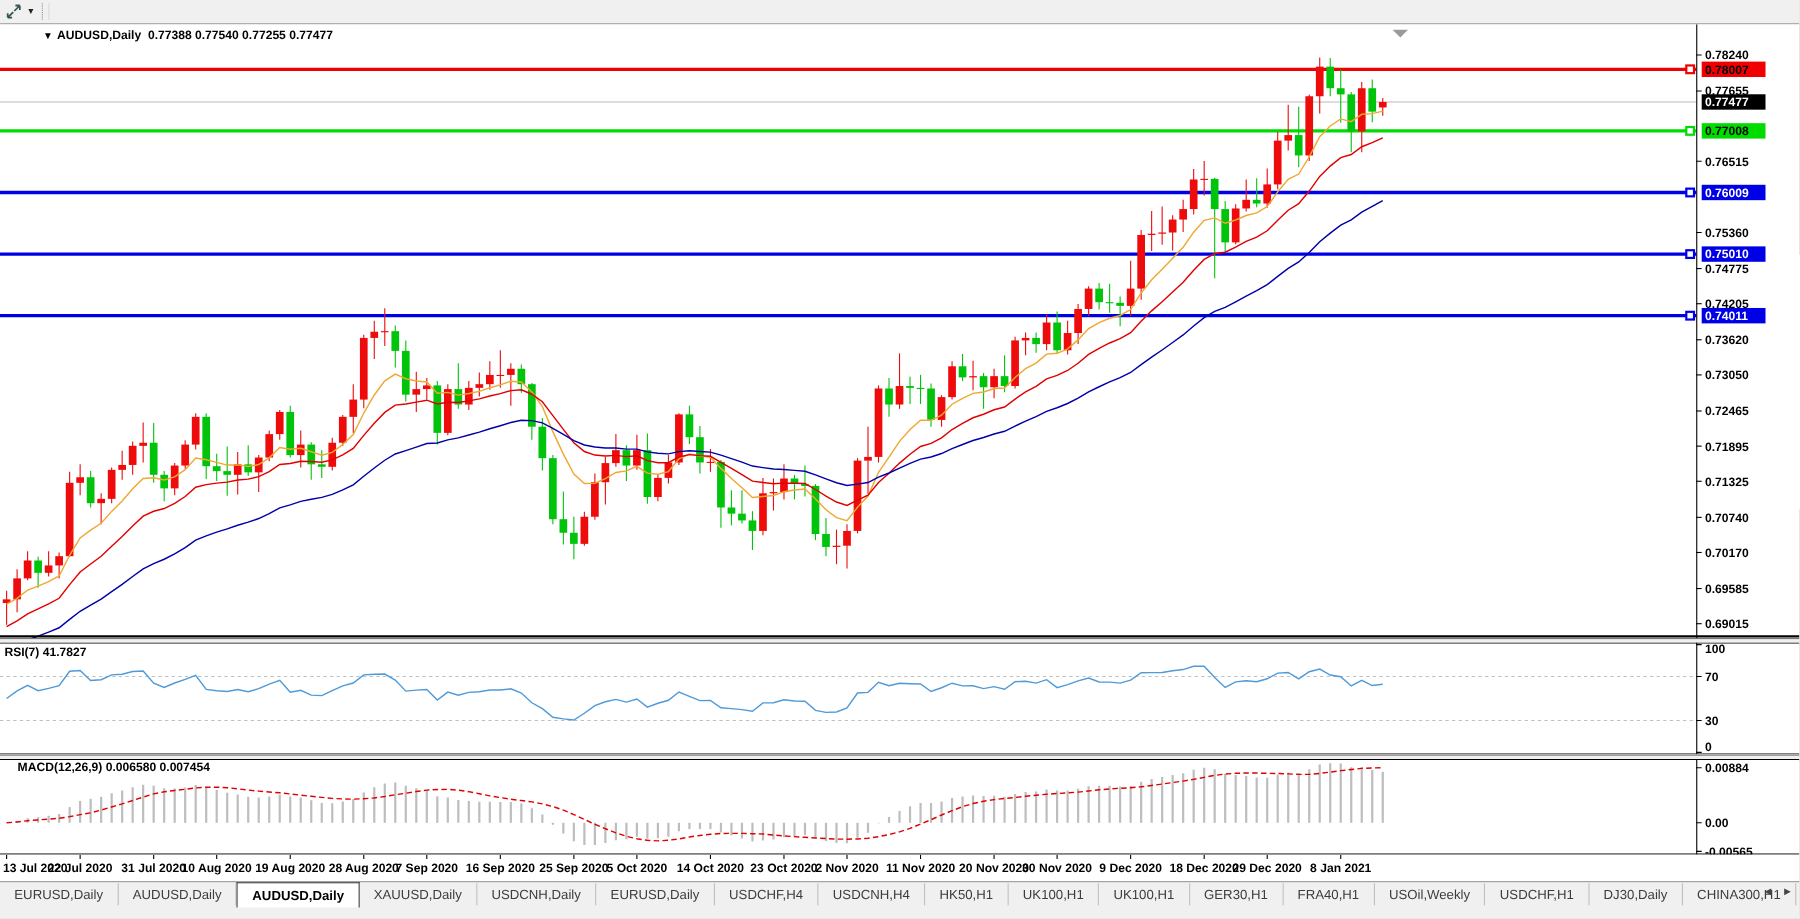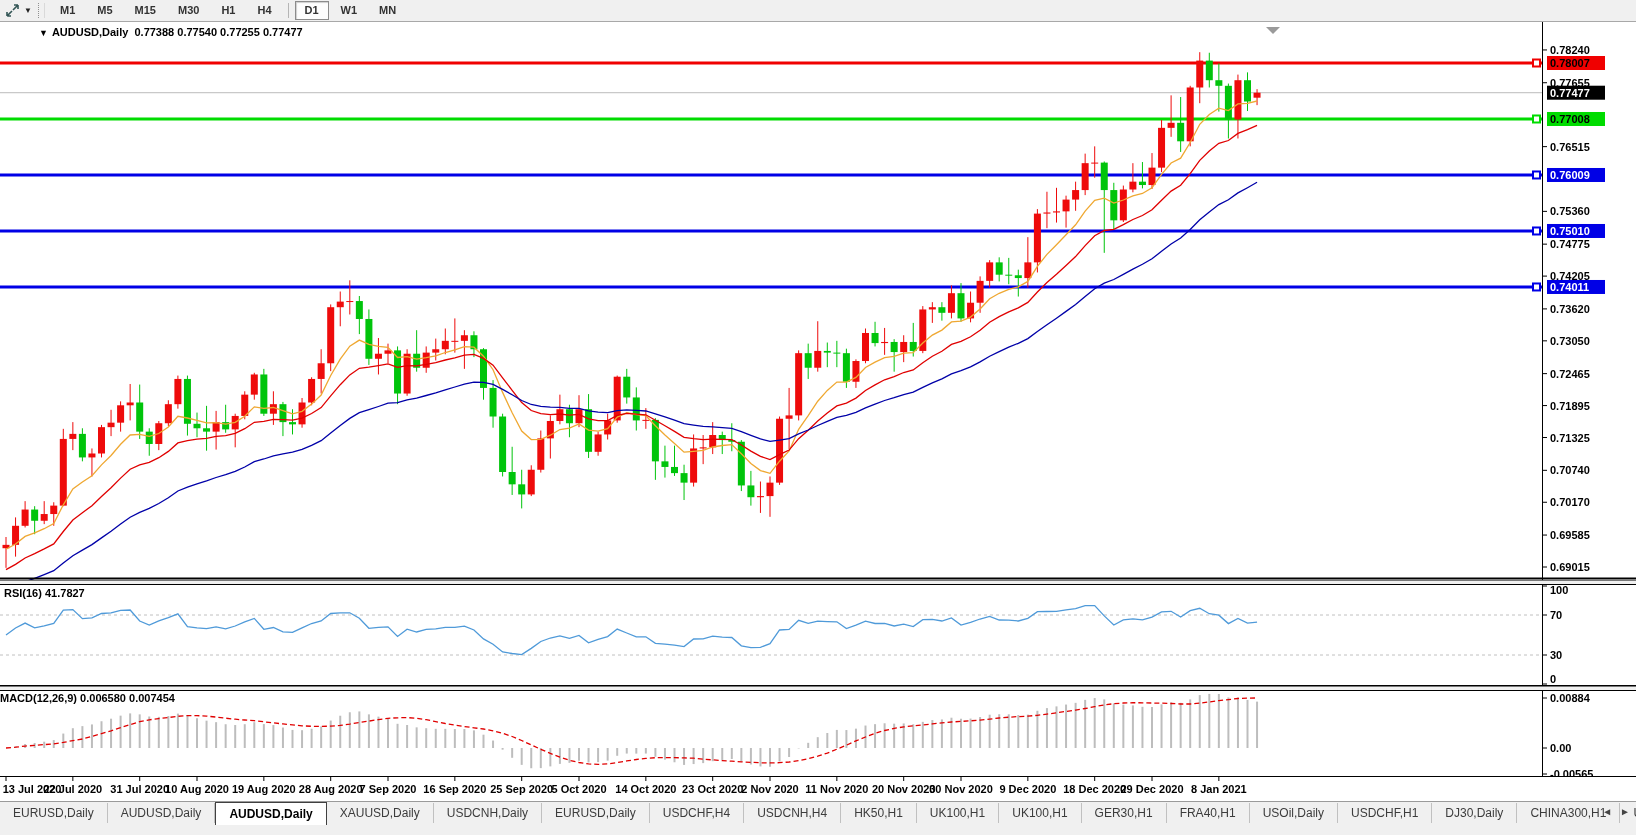--- a/index.html
+++ b/index.html
@@ -38,32 +38,20 @@
 
   <div class="toolbar">
     <div class="tb-icon">
       <svg width="15" height="15" viewBox="0 0 15 15">
         <path d="M2 13 L7 8 M2 13 l0 -4 M2 13 l4 0" stroke="#355" stroke-width="1.6" fill="none"></path>
         <path d="M13 2 L8 7 M13 2 l0 4 M13 2 l-4 0" stroke="#355" stroke-width="1.6" fill="none"></path>
       </svg>
     </div>
     <div class="tb-caret">▼</div>
     <div class="grip"></div>
-    <div id="tf-buttons" style="display:flex;align-items:center;">
-        <div class="tf-btn">M1</div>
-        <div class="tf-btn">M5</div>
-        <div class="tf-btn">M15</div>
-        <div class="tf-btn">M30</div>
-        <div class="tf-btn">H1</div>
-        <div class="tf-btn">H4</div>
-        <div class="tb-sep"></div>
-        <div class="tf-btn active">D1</div>
-        <div class="tf-btn">W1</div>
-        <div class="tf-btn">MN</div>
-      </div>
   </div>
 
   <div class="flabel" style="left:7px;top:26px;margin-left:32px;"><span class="tri">▼</span><span>AUDUSD,Daily</span>&nbsp;&nbsp;<span>0.77388 0.77540 0.77255 0.77477</span></div>
 
   <svg id="main-chart" width="1636" height="558" style="position:absolute;left:0;top:22px;">
       <line x1="0" y1="70.70650000000046" x2="1542" y2="70.70650000000046" stroke="#bcbcbc" stroke-width="1"></line>
       <line x1="0" y1="41" x2="1542" y2="41" stroke="#f00000" stroke-width="3"></line>
       <rect x="1533" y="37.5" width="7" height="7" fill="#fff" stroke="#f00000" stroke-width="2"></rect>
       <line x1="0" y1="96.9939500000003" x2="1542" y2="96.9939500000003" stroke="#00dc00" stroke-width="3"></line>
       <rect x="1533" y="93.4939500000003" width="7" height="7" fill="#fff" stroke="#00dc00" stroke-width="2"></rect>
@@ -382,42 +370,42 @@
       <rect x="1547" y="257.97579999999994" width="58" height="14" fill="#0000e6"></rect>
       <text x="1550" y="268.97579999999994" font-size="11" font-weight="700" fill="#ffffff">0.74011</text>
       <rect x="1547" y="63.70650000000046" width="58" height="14" fill="#000000"></rect>
       <text x="1550" y="74.70650000000046" font-size="11" font-weight="700" fill="#fff">0.77477</text>
       <polygon points="1266,5 1280,5 1273,12" fill="#9a9a9a"></polygon>
       <line x1="0" y1="556.5" x2="1636" y2="556.5" stroke="#000" stroke-width="2"></line>
     </svg>
 
   <div class="pane-sep" style="top:580px;height:4px;border-top:1px solid #777;border-bottom:1px solid #777;"></div>
 
-  <div class="flabel" style="left:4px;top:587px;"><span>RSI(16)</span> <span>41.7827</span></div>
+  <div class="flabel" style="left:4px;top:587px;"><span>RSI(7)</span> <span>41.7827</span></div>
   <svg id="rsi-chart" width="1636" height="102" style="position:absolute;left:0;top:584px;">
       <rect x="0" y="0" width="1636" height="102" fill="#fff"></rect>
       <line x1="0" y1="0.5" x2="1636" y2="0.5" stroke="#000"></line>
       <line x1="0" y1="101.5" x2="1636" y2="101.5" stroke="#000"></line>
       <line x1="0" y1="31" x2="1542" y2="31" stroke="#c0c0c0" stroke-dasharray="3 3"></line>
       <line x1="0" y1="71" x2="1542" y2="71" stroke="#c0c0c0" stroke-dasharray="3 3"></line>
       <polyline points="6,51.0 15.55,44.0 25.1,39.1 34.650000000000006,43.9 44.2,41.8 53.75,39.4 63.300000000000004,26.2 72.85000000000001,25.6 82.4,34.6 91.95,33.9 101.5,29.5 111.05000000000001,28.9 120.60000000000001,26.4 130.15,26.0 139.70000000000002,37.0 149.25,41.0 158.8,36.9 168.35000000000002,33.6 177.9,29.9 187.45000000000002,42.7 197,43.9 206.55,44.7 216.10000000000002,42.8 225.65,44.8 235.20000000000002,42.0 244.75000000000003,37.9 254.3,34.4 263.85,45.3 273.40000000000003,43.5 282.95000000000005,47.9 292.5,48.4 302.05,43.8 311.6,39.5 321.15000000000003,36.9 330.70000000000005,29.5 340.25,28.9 349.8,28.8 359.35,34.2 368.90000000000003,44.3 378.45000000000005,43.4 388,42.8 397.55,52.4 407.1,45.2 416.65000000000003,48.0 426.20000000000005,45.4 435.75000000000006,44.8 445.3,43.3 454.85,43.3 464.40000000000003,42.2 473.95000000000005,46.0 483.50000000000006,54.9 493.05,60.2 502.6,68.0 512.1500000000001,69.5 521.7,70.6 531.25,64.4 540.8000000000001,57.5 550.35,54.0 559.9000000000001,51.8 569.45,54.3 579,51.5 588.5500000000001,58.8 598.1,55.3 607.6500000000001,52.6 617.2,45.1 626.75,49.0 636.3000000000001,52.9 645.85,52.8 655.4000000000001,59.4 664.95,60.2 674.5,61.1 684.0500000000001,62.6 693.6,55.0 703.1500000000001,54.8 712.7,52.2 722.25,53.2 731.8000000000001,53.5 741.35,61.8 750.9000000000001,63.6 760.45,63.3 770,59.6 779.5500000000001,46.0 789.1,45.4 798.6500000000001,36.3 808.2,39.4 817.7500000000001,37.2 827.3000000000001,37.6 836.85,37.8 846.4000000000001,44.6 855.95,41.2 865.5000000000001,37.1 875.0500000000001,39.5 884.6,39.4 894.1500000000001,42.0 903.7,40.2 913.2500000000001,42.6 922.8000000000001,35.7 932.35,35.4 941.9000000000001,37.0 951.45,33.9 961.0000000000001,41.1 970.5500000000001,38.4 980.1,35.0 989.6500000000001,32.4 999.2,36.0 1008.7500000000001,36.1 1018.3000000000001,37.0 1027.85,34.3 1037.4,27.6 1046.95,27.5 1056.5,27.3 1066.0500000000002,25.8 1075.6000000000001,24.7 1085.15,21.7 1094.7,21.6 1104.25,31.9 1113.8000000000002,41.0 1123.3500000000001,35.9 1132.9,34.8 1142.45,35.8 1152,33.1 1161.5500000000002,27.9 1171.1000000000001,27.3 1180.65,33.1 1190.2,26.7 1199.75,24.3 1209.3000000000002,29.7 1218.8500000000001,31.2 1228.4,39.6 1237.95,34.5 1247.5,39.2 1257.0500000000002,38.1" fill="none" stroke="#4f9ad9" stroke-width="1.3"></polyline>
       <line x1="1542.5" y1="0" x2="1542.5" y2="102" stroke="#000"></line>
       <line x1="1542" y1="2" x2="1547" y2="2" stroke="#000"></line>
       <text x="1550" y="10" font-size="11" font-weight="700" fill="#000">100</text>
       <line x1="1542" y1="31" x2="1547" y2="31" stroke="#000"></line>
       <text x="1550" y="35" font-size="11" font-weight="700" fill="#000">70</text>
       <line x1="1542" y1="71" x2="1547" y2="71" stroke="#000"></line>
       <text x="1550" y="75" font-size="11" font-weight="700" fill="#000">30</text>
       <line x1="1542" y1="100" x2="1547" y2="100" stroke="#000"></line>
       <text x="1550" y="99" font-size="11" font-weight="700" fill="#000">0</text>
     </svg>
 
   <div class="pane-sep" style="top:686px;height:4px;border-top:1px solid #777;border-bottom:1px solid #777;"></div>
 
-  <div class="flabel" style="left:0;top:692px;"><span>MACD(12,26,9)</span> <span>0.006580</span> <span>0.007454</span></div>
+  <div class="flabel" style="left:16px;top:692px;"><span>MACD(12,26,9)</span> <span>0.006580</span> <span>0.007454</span></div>
   <svg id="macd-chart" width="1636" height="87" style="position:absolute;left:0;top:690px;">
       <rect x="0" y="0" width="1636" height="87" fill="#fff"></rect>
       <line x1="0" y1="0.5" x2="1636" y2="0.5" stroke="#000"></line>
       <line x1="0" y1="86.5" x2="1636" y2="86.5" stroke="#000"></line>
       <line x1="6" y1="58" x2="6" y2="58" stroke="#bdbdbd" stroke-width="2"></line>
       <line x1="15.55" y1="58" x2="15.55" y2="56.46592154284433" stroke="#bdbdbd" stroke-width="2"></line>
       <line x1="25.1" y1="58" x2="25.1" y2="53.97301191324708" stroke="#bdbdbd" stroke-width="2"></line>
       <line x1="34.650000000000006" y1="58" x2="34.650000000000006" y2="52.96816828263623" stroke="#bdbdbd" stroke-width="2"></line>
       <line x1="44.2" y1="58" x2="44.2" y2="51.696800988000575" stroke="#bdbdbd" stroke-width="2"></line>
       <line x1="53.75" y1="58" x2="53.75" y2="50.095747509188804" stroke="#bdbdbd" stroke-width="2"></line>
@@ -608,21 +596,21 @@
         <div class="tab">XAUUSD,Daily</div>
         <div class="tab">USDCNH,Daily</div>
         <div class="tab">EURUSD,Daily</div>
         <div class="tab">USDCHF,H4</div>
         <div class="tab">USDCNH,H4</div>
         <div class="tab">HK50,H1</div>
         <div class="tab">UK100,H1</div>
         <div class="tab">UK100,H1</div>
         <div class="tab">GER30,H1</div>
         <div class="tab">FRA40,H1</div>
-        <div class="tab">USOil,Daily</div>
+        <div class="tab">USOil,Weekly</div>
         <div class="tab">USDCHF,H1</div>
         <div class="tab">DJ30,Daily</div>
         <div class="tab">CHINA300,H1</div>
         <div class="tab">USOil,</div>
       </div>
     <div class="tab-arrows">
       <span class="tab-arrow">◄</span>
       <span class="tab-arrow">►</span>
     </div>
   </div>

